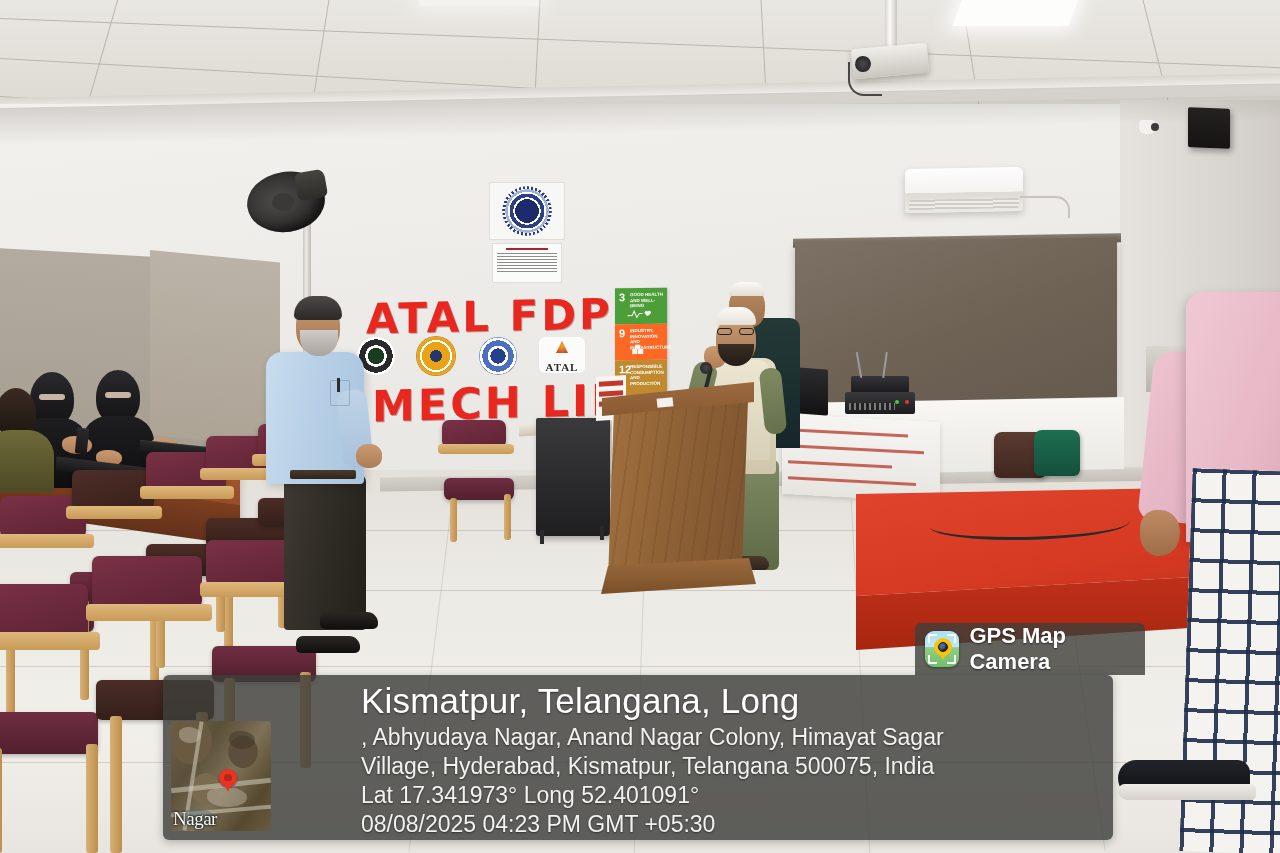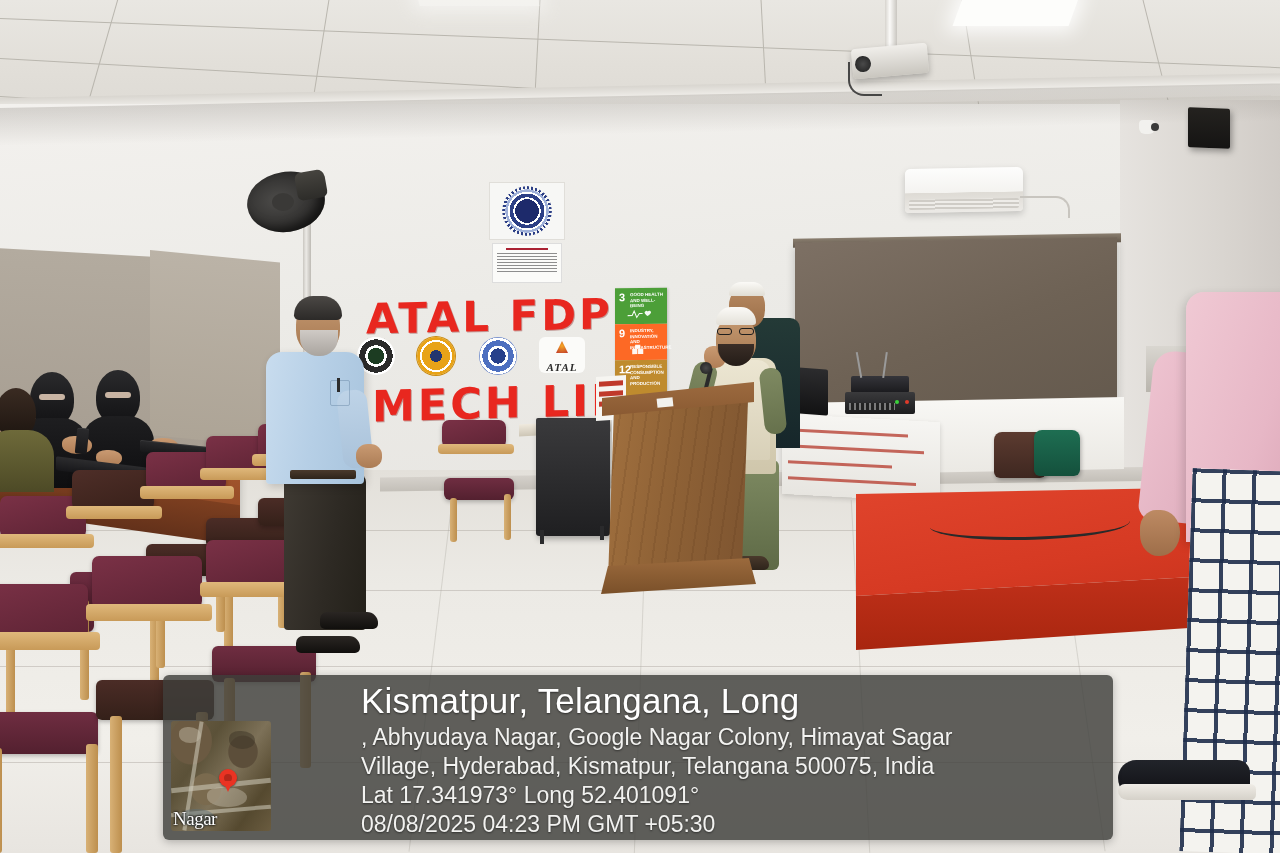--- a/index.html
+++ b/index.html
@@ -138,21 +138,21 @@
   .mech-lie{
     position:absolute; left:372px; top:378px;
     font-family:"DejaVu Sans", sans-serif;
     font-weight:bold; font-size:43px; letter-spacing:3px;
     color:#e8271f;
     text-shadow:1px 1px 0 rgba(120,10,5,.35);
     transform:skewY(-1.6deg);
     white-space:nowrap;
   }
 
-  .logo-row{ position:absolute; left:357px; top:337px; width:230px; height:40px;font-style:italic; }
+  .logo-row{ position:absolute; left:357px; top:337px; width:230px; height:40px; }
   .wlogo{ position:absolute; top:0; width:38px; height:38px; border-radius:50%; }
   .wlogo.l1{ left:0;  background:radial-gradient(circle,#1c3c22 0 30%,#fff 30% 40%,#2a2a2a 40% 62%,#fff 62% 72%,#3a3a3a 72% 100%); }
   .wlogo.l2{ left:60px; background:radial-gradient(circle,#23366e 0 22%,#e8a317 22% 52%,#fff 52% 60%,#e8a317 60% 80%,#d89412 80% 100%);
              box-shadow:0 0 0 1px #c98a10; }
   .wlogo.l3{ left:122px; background:radial-gradient(circle,#27408b 0 28%,#fff 28% 38%,#4d6fc0 38% 58%,#fff 58% 68%,#7f97d0 68% 100%); }
   .wlogo.l4{ left:182px; width:46px; height:36px; border-radius:6px; background:#fbfbf9;
              display:flex;align-items:flex-end;justify-content:center; }
   .wlogo.l4 span{ font-size:11px; font-weight:bold; color:#2b2b2b; letter-spacing:1px; font-family:"Liberation Serif",serif;}
   .wlogo.l4::before{ content:""; position:absolute; left:50%; top:4px; transform:translateX(-50%);
     width:12px;height:12px; background:radial-gradient(circle at 50% 40%,#f5a623,#c0392b);
@@ -791,38 +791,49 @@
 
     <div class="pink-arm"></div>
     <div class="pink-hand"></div>
     <div class="pink-shirt"></div>
     <div class="navy-pant"></div>
     <div class="checker"></div>
     <div class="navy-shoe"></div>
     <div class="navy-sole"></div>
   </div>
 
+  <div class="badge">
+    <div class="badge-ico">
+      <span class="corner c1"></span>
+        <span class="corner c2"></span>
+      <span class="corner c3"></span>
+        <span class="corner c4"></span>
+      <span class="pin"></span>
+      <span class="lens"></span>
+    </div>
+    <div class="badge-txt">GPS Map Camera</div>
+  </div>
 
   <div class="overlay">
 
 
     <div class="map-thumb">
       <div class="map-road" style="left:0;top:62px;width:100px;height:5px;transform:rotate(-6deg);"></div>
       <div class="map-road" style="left:0;top:88px;width:100px;height:4px;transform:rotate(-5deg);"></div>
       <div class="map-road" style="left:20px;top:0;width:4px;height:110px;transform:rotate(9deg);"></div>
       <div class="map-blob" style="left:8px;top:6px;width:22px;height:16px;background:rgba(200,190,170,.45);"></div>
       <div class="map-blob" style="left:58px;top:10px;width:26px;height:18px;background:rgba(60,52,38,.5);"></div>
       <div class="map-blob" style="left:36px;top:66px;width:40px;height:20px;background:rgba(205,198,180,.4);"></div>
       <div class="map-blob" style="left:10px;top:88px;width:34px;height:18px;background:rgba(90,110,120,.45);"></div>
       <div class="map-pin"></div>
       <div class="gwm">Nagar</div>
     </div>
 
     <div class="info">
       <div class="loc-title">Kismatpur, Telangana, Long</div>
-      <div class="loc-line">, Abhyudaya Nagar, Google Nagar Colony, Himayat Sagar</div>
+      <div class="loc-line">, Abhyudaya Nagar, Anand Nagar Colony, Himayat Sagar</div>
       <div class="loc-line">Village, Hyderabad, Kismatpur, Telangana 500075, India</div>
       <div class="loc-line">Lat 17.341973° Long 52.401091°</div>
       <div class="loc-line">08/08/2025 04:23 PM GMT +05:30</div>
     </div>
   </div>
 
 </div>
 
 </body></html>

